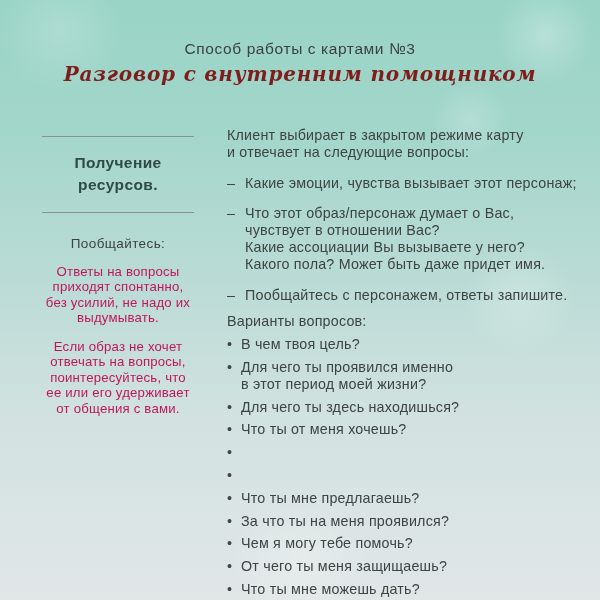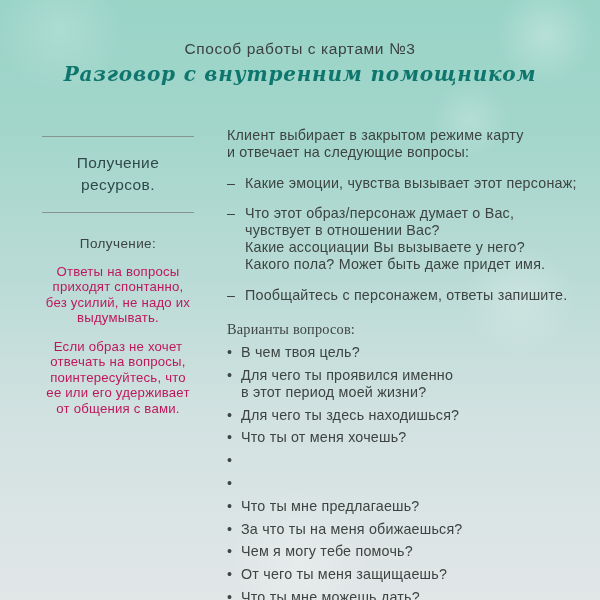--- a/index.html
+++ b/index.html
@@ -19,62 +19,62 @@
       radial-gradient(circle 80px at 520px 300px, rgba(255,255,255,0.22), rgba(255,255,255,0) 70%),
       radial-gradient(circle 100px at 300px 560px, rgba(255,255,255,0.25), rgba(255,255,255,0) 70%);
   }
   .header{position:absolute;top:40px;left:0;width:600px;text-align:center;}
   .title-line1{
     font-size:15.5px;letter-spacing:0.6px;color:#3b413f;line-height:1.2;
   }
   .title-line2{
     margin-top:3px;
     font-family:"DejaVu Serif",serif;font-style:italic;font-weight:bold;
-    font-size:20px;letter-spacing:0.8px;color:#0f766e;line-height:1.2;
+    font-size:20px;letter-spacing:0.8px;color:#7f1d1d;line-height:1.2;
   }
   .sidebar{
     position:absolute;left:42px;top:136px;width:152px;text-align:center;
     color:#3e4644;
   }
   .rule{border:none;border-top:1px solid #87948f;margin:0;width:100%;}
   .sidebar-heading{
-    margin:15px 8px;font-size:15.5px;line-height:1.45;color:#2f4a48;letter-spacing:0.4px;
+    margin:15px 8px;font-size:15.5px;line-height:1.45;color:#2f4a48;letter-spacing:0.4px;font-weight:bold;
   }
   .note-label{
     margin-top:23px;font-size:13.5px;letter-spacing:0.4px;color:#3c4441;
   }
   .note-par{
     margin:13px 0 0 0;font-size:13.2px;line-height:15.5px;letter-spacing:0.2px;color:#be185d;
   }
   .main{
     position:absolute;left:227px;top:127px;width:352px;
     font-size:14.3px;line-height:16.8px;letter-spacing:0.2px;color:#3d4441;
   }
   .pre{white-space:pre-line;}
   .dash-item{display:flex;margin-top:14px;}
   .dash-marker{flex:0 0 18px;}
-  .questions-label{margin-top:18px;font-family:Liberation Serif, serif;}
+  .questions-label{margin-top:10px;}
   .q-item{display:flex;margin-top:6px;}
   .q-marker{flex:0 0 14px;}
 </style>
 </head>
 <body>
 
 <div class="bokeh"></div>
 
 <div class="header">
   <div class="title-line1">Способ работы с картами №3</div>
   <div class="title-line2">Разговор с внутренним помощником</div>
 </div>
 
 <div class="sidebar">
   <hr class="rule">
   <div class="sidebar-heading">Получение ресурсов.</div>
   <hr class="rule">
-  <div class="note-label">Получение:</div>
+  <div class="note-label">Пообщайтесь:</div>
   <p class="note-par">Ответы на вопросы приходят спонтанно, без усилий, не надо их выдумывать.</p>
   <p class="note-par">Если образ не хочет отвечать на вопросы, поинтересуйтесь, что ее или его удерживает от общения с вами.</p>
 </div>
 
 <div class="main">
   <div class="pre">Клиент выбирает в закрытом режиме карту
 и отвечает на следующие вопросы:</div>
 
   <div>
 
@@ -130,21 +130,21 @@
         <span class="q-marker">•</span>
       </div>
 
       <div class="q-item">
         <span class="q-marker">•</span>
         <span class="pre">Что ты мне предлагаешь?</span>
       </div>
 
       <div class="q-item">
         <span class="q-marker">•</span>
-        <span class="pre">За что ты на меня обижаешься?</span>
+        <span class="pre">За что ты на меня проявился?</span>
       </div>
 
       <div class="q-item">
         <span class="q-marker">•</span>
         <span class="pre">Чем я могу тебе помочь?</span>
       </div>
 
       <div class="q-item">
         <span class="q-marker">•</span>
         <span class="pre">От чего ты меня защищаешь?</span>

